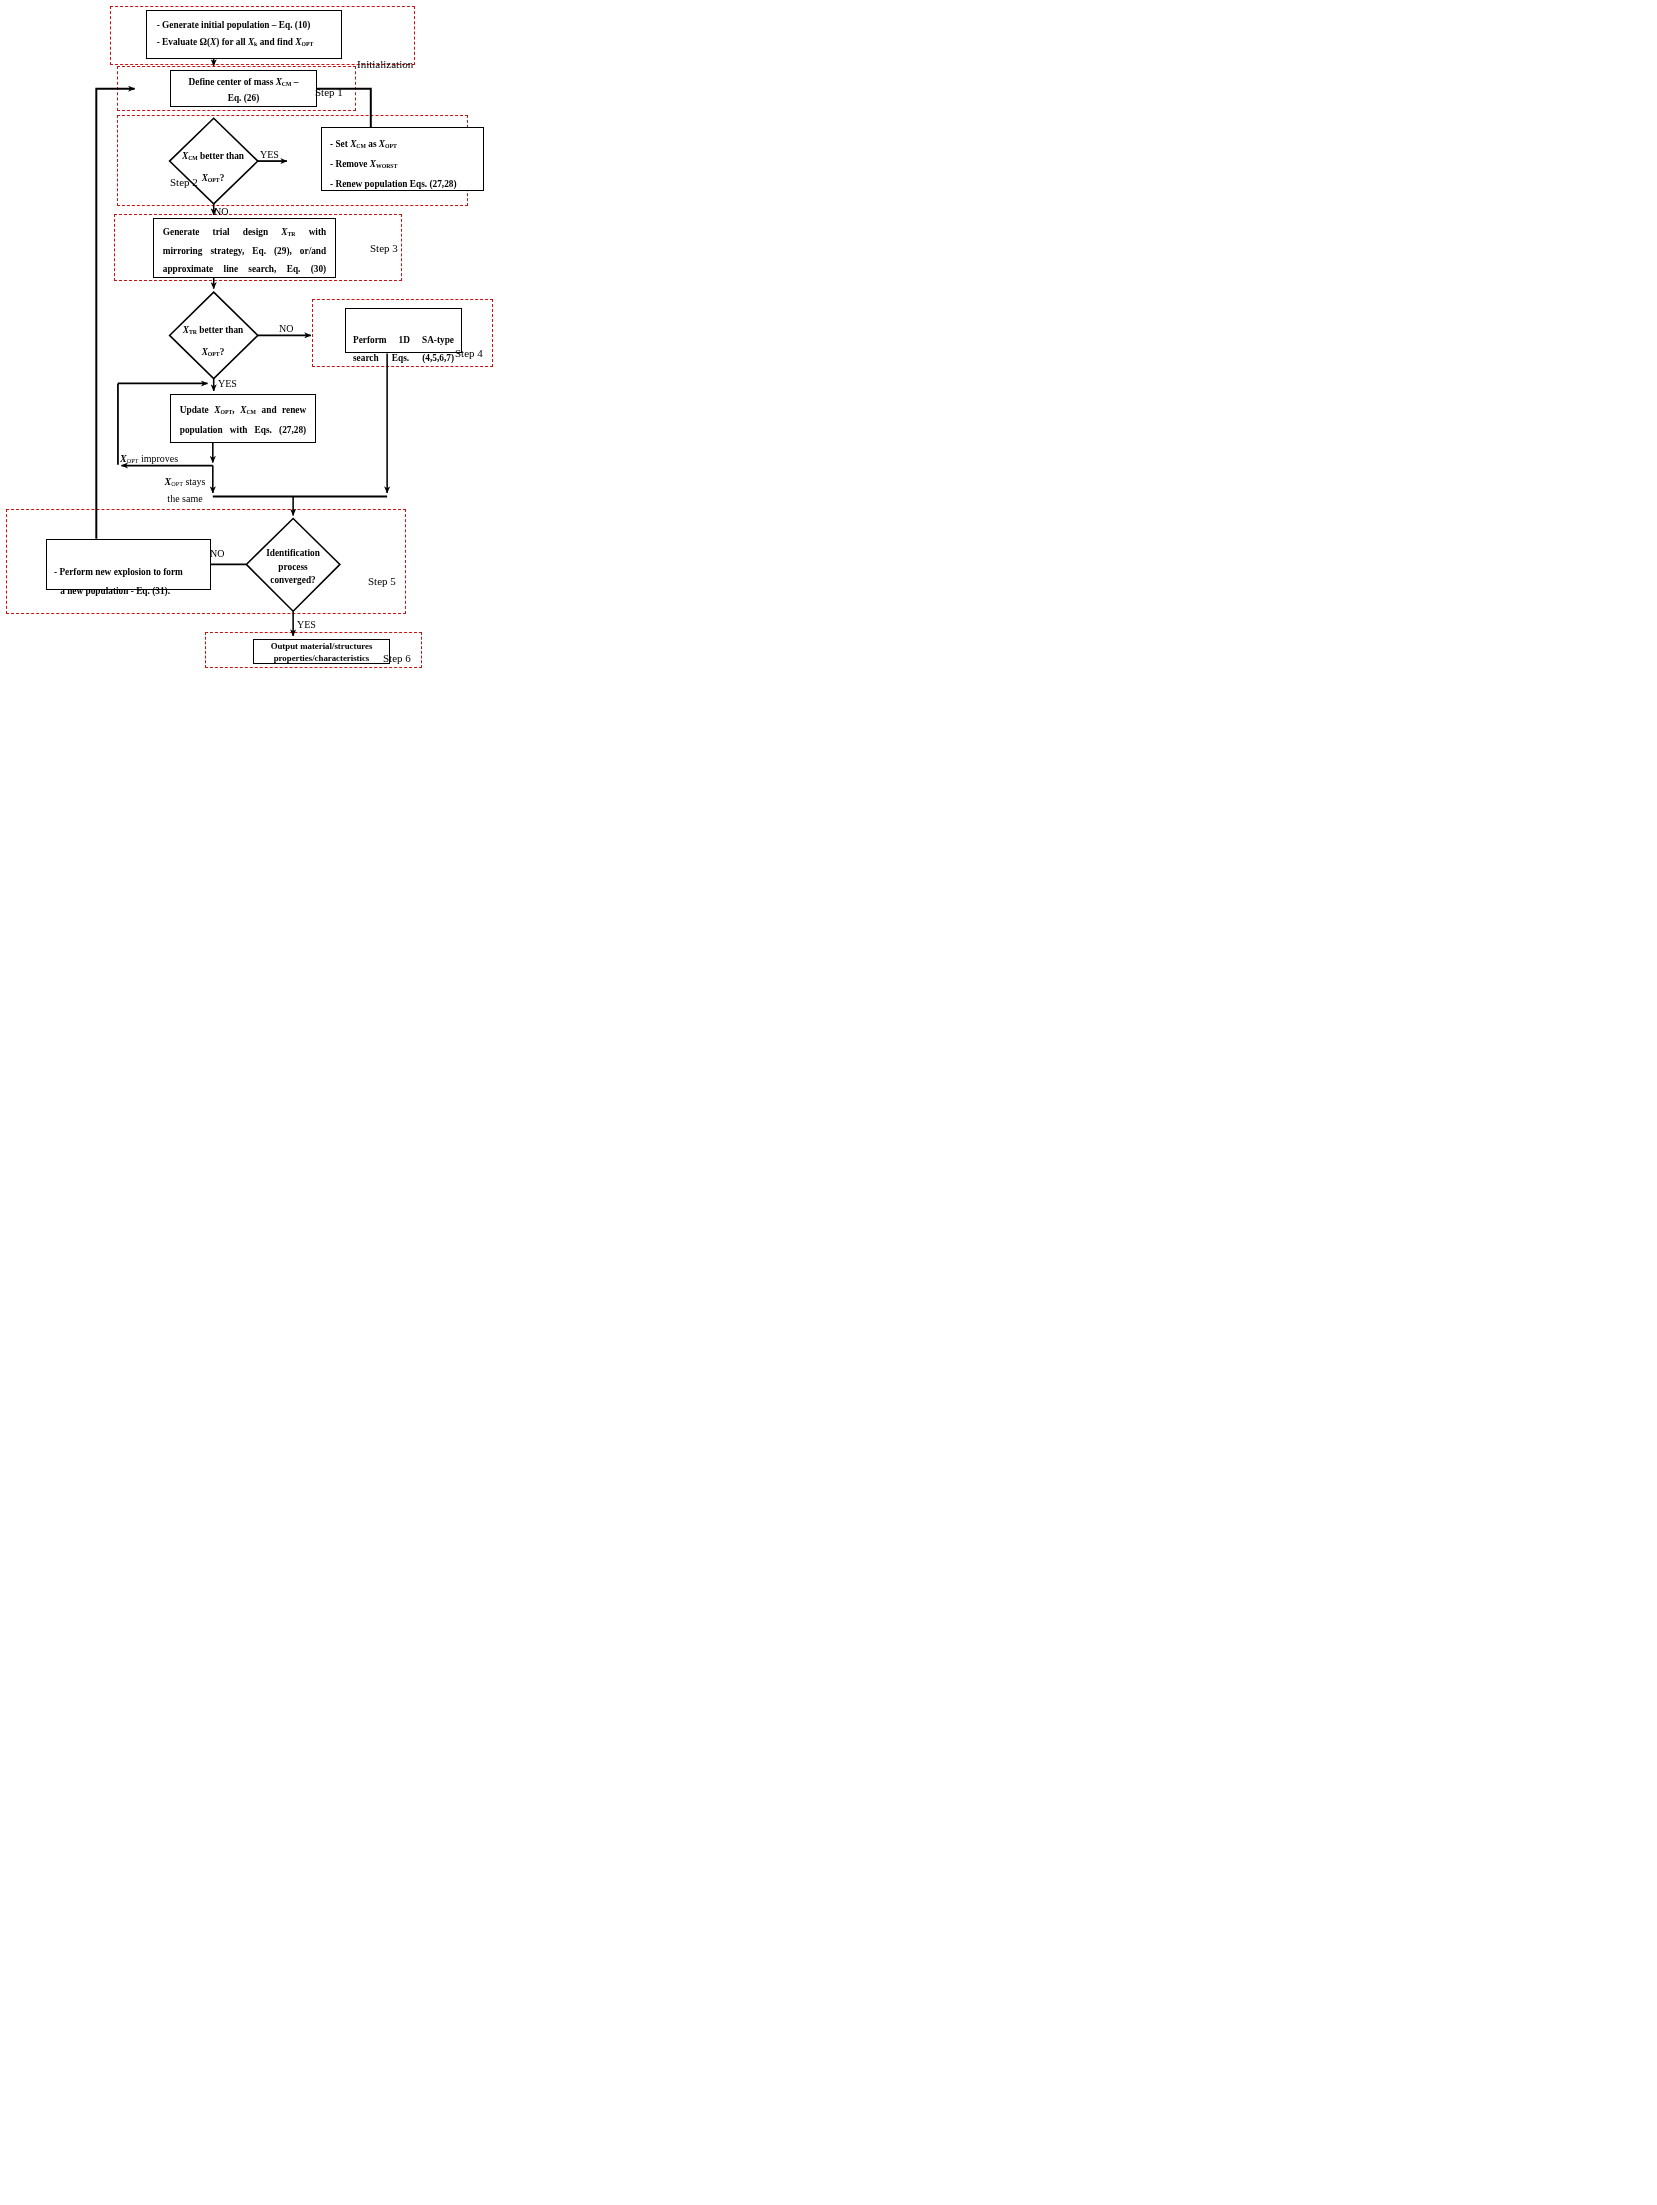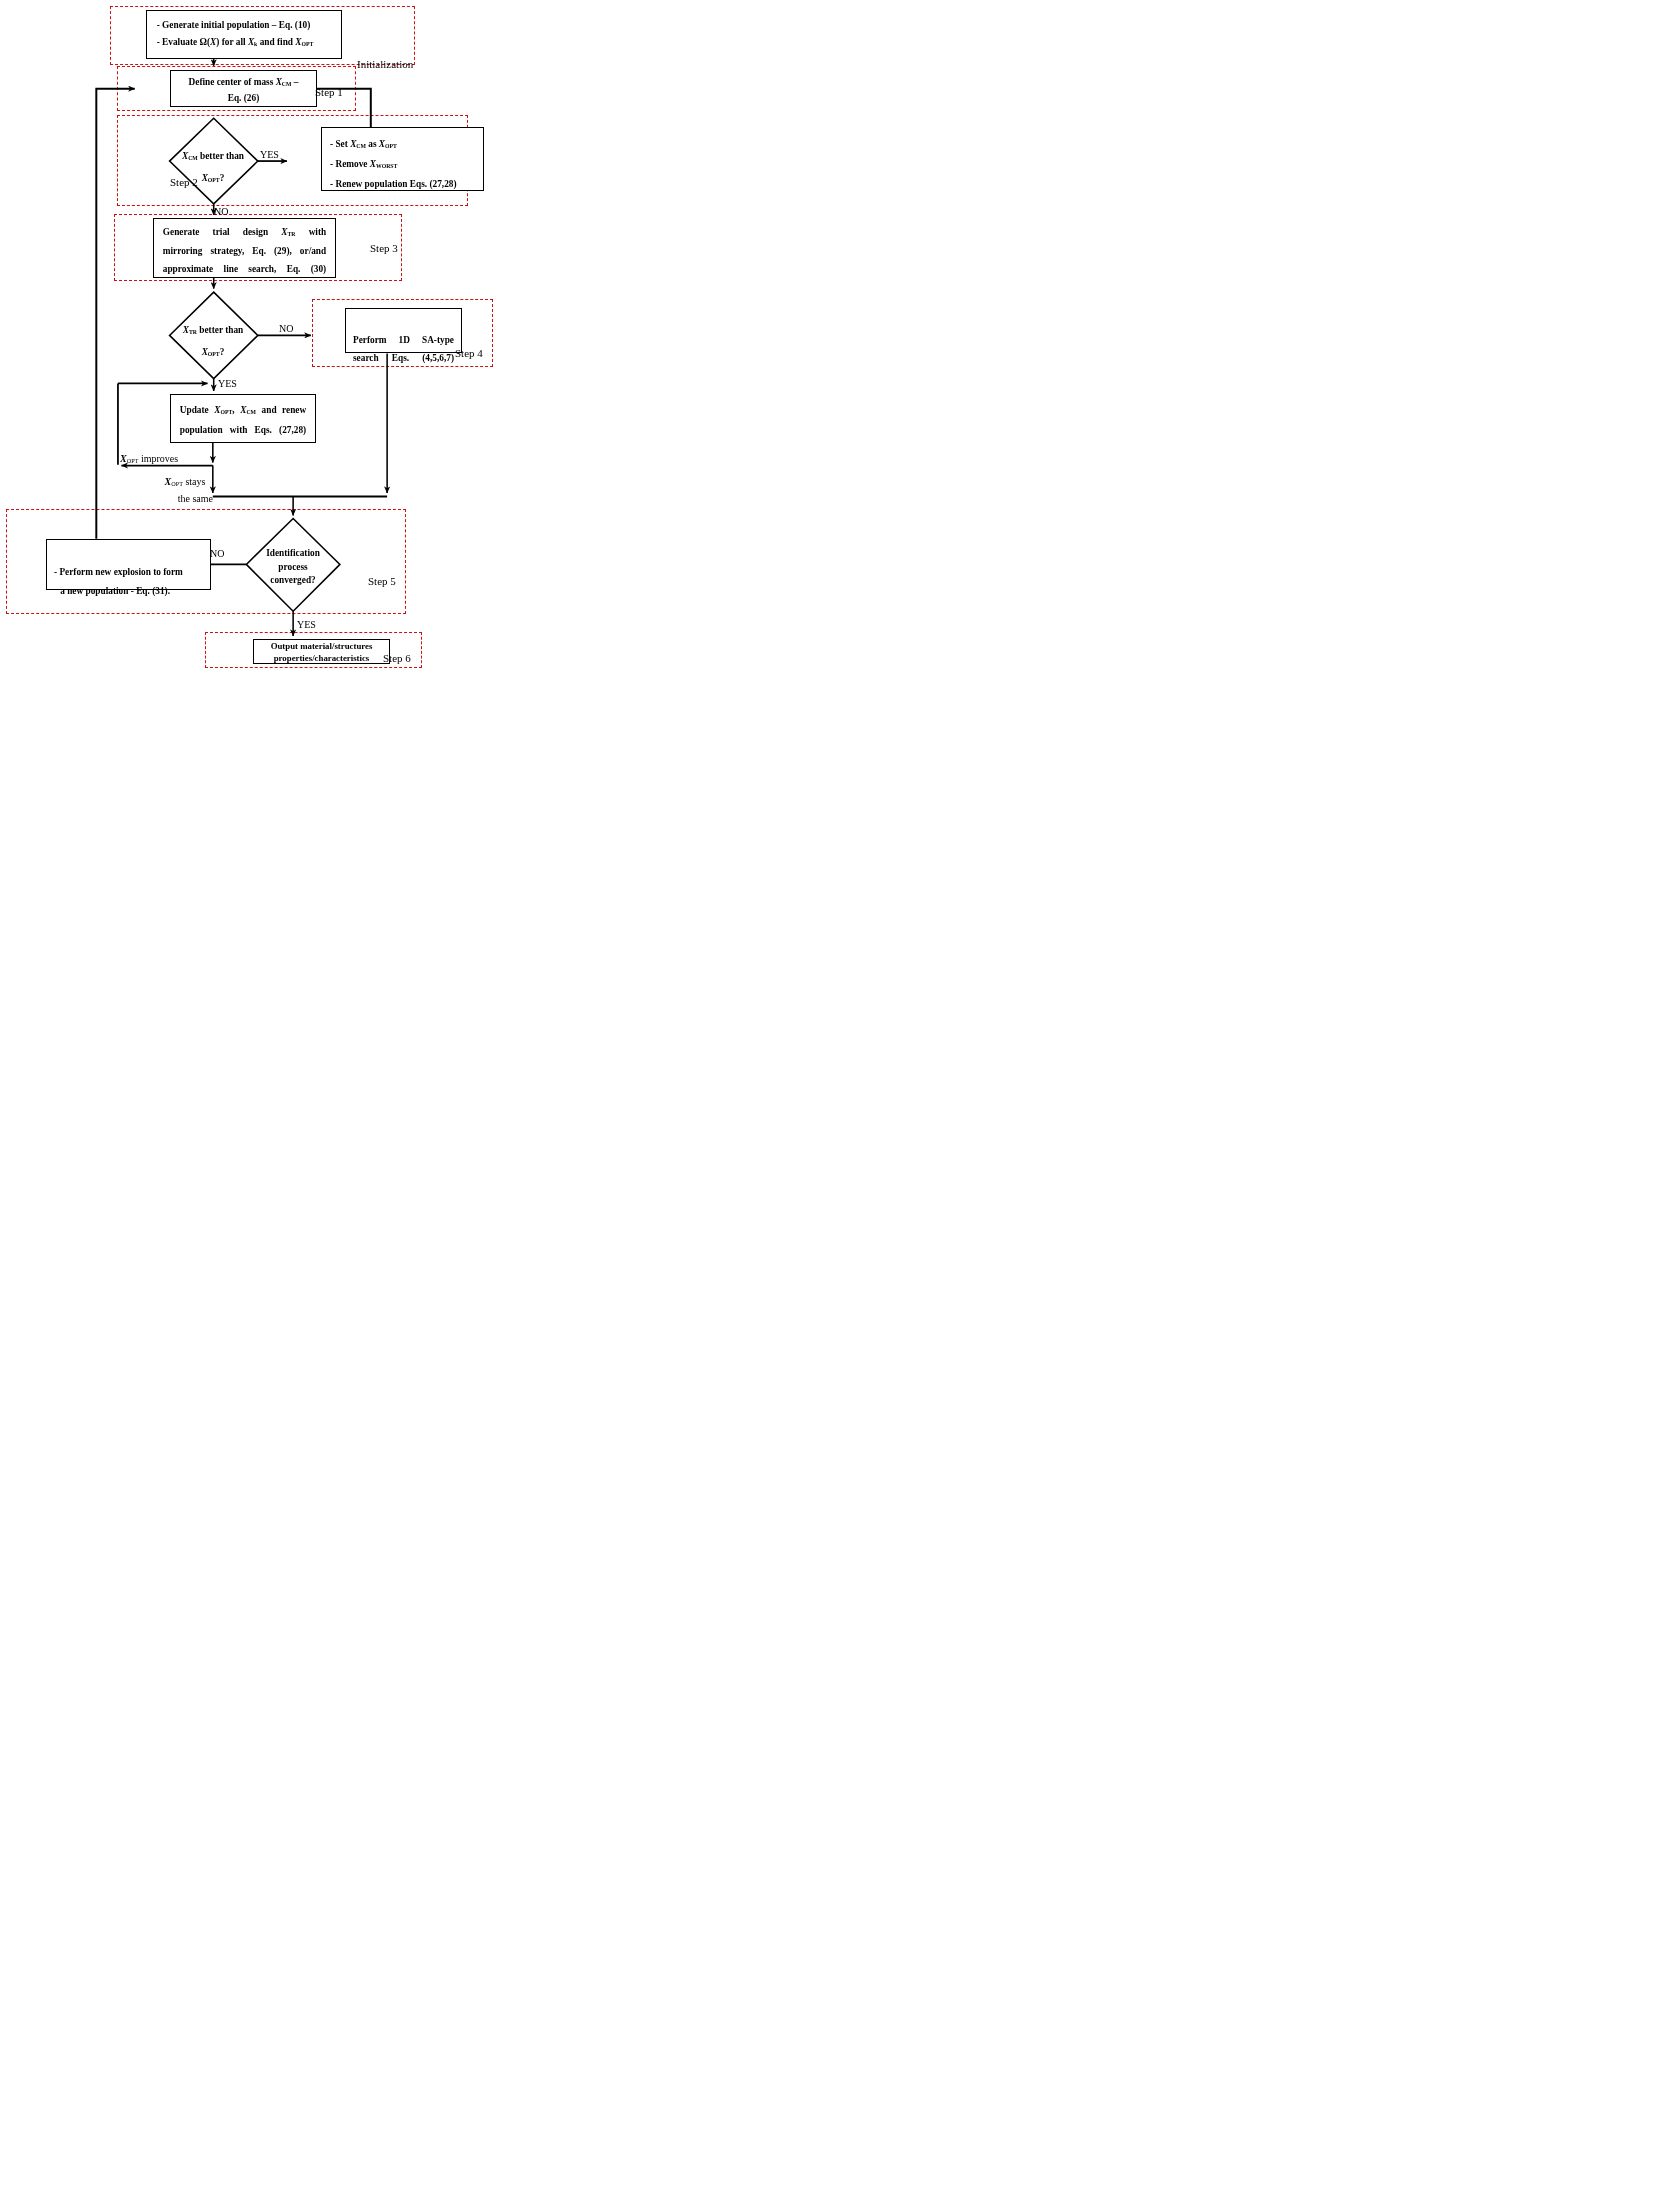--- a/index.html
+++ b/index.html
@@ -147,18 +147,18 @@
   <div class="region-label" style="left:455px;top:347px;">Step 4</div>
   <div class="region-label" style="left:368px;top:575px;">Step 5</div>
   <div class="region-label" style="left:383px;top:652px;">Step 6</div>
 
   <div class="edge-label" style="left:260px;top:149px;">YES</div>
   <div class="edge-label" style="left:214px;top:206px;">NO</div>
   <div class="edge-label" style="left:279px;top:323px;">NO</div>
   <div class="edge-label" style="left:218px;top:378px;">YES</div>
   <div class="edge-label" style="left:120px;top:453px;"><i>X</i><sub>OPT</sub> improves</div>
   <div class="edge-label" style="left:157px;top:476px;width:56px;text-align:center;"><i>X</i><sub>OPT</sub> stays</div>
-  <div class="edge-label" style="left:157px;top:493px;width:56px;text-align:right;">the same</div>
+  <div class="edge-label" style="left:157px;top:493px;width:56px;text-align:center;">the same</div>
   <div class="edge-label" style="left:210px;top:548px;">NO</div>
   <div class="edge-label" style="left:297px;top:619px;">YES</div>
 
 </div>
 
 
 </body></html>

